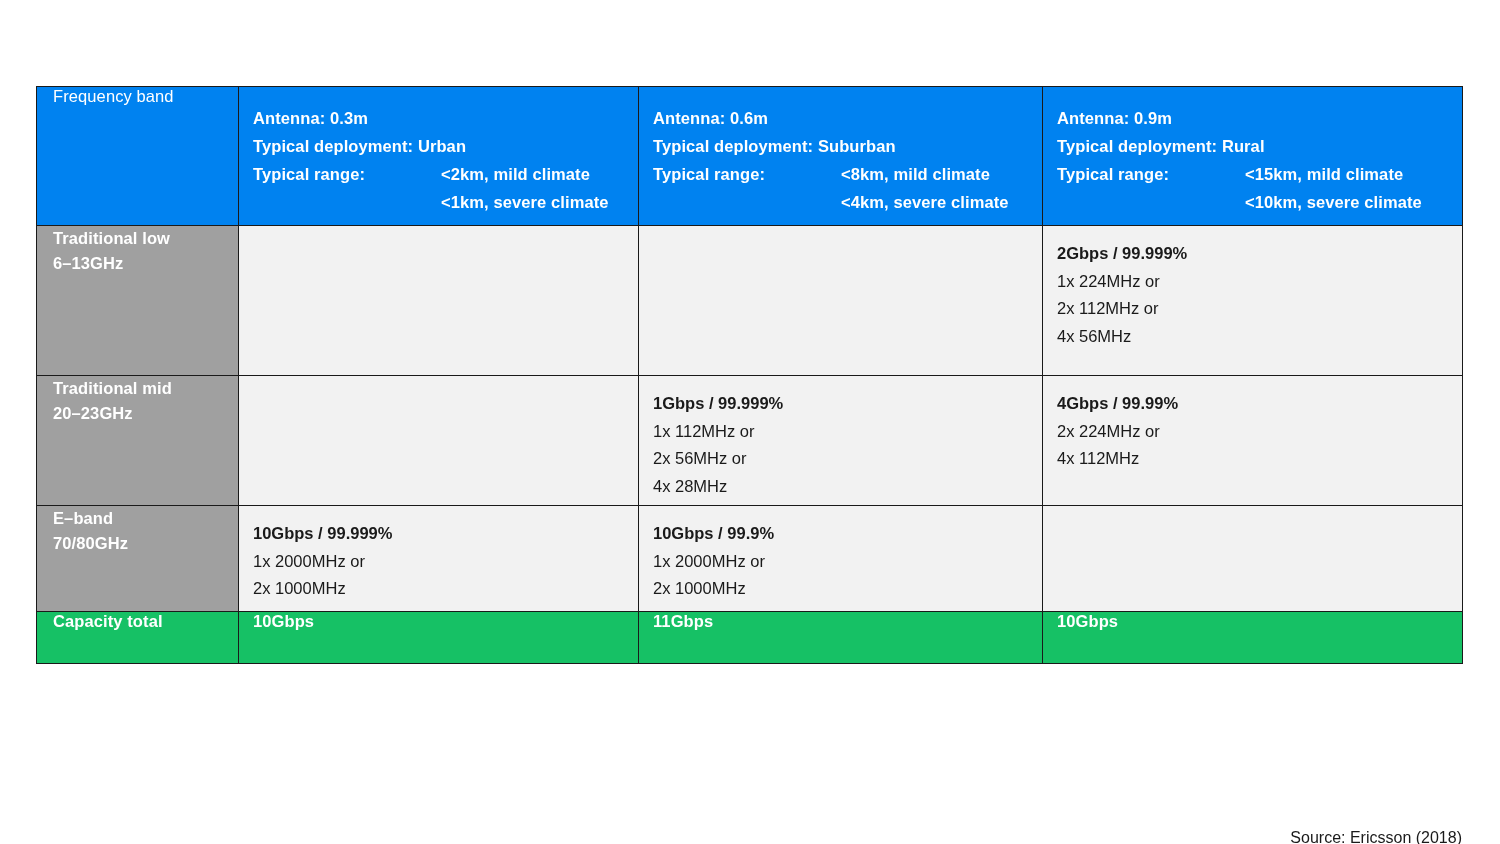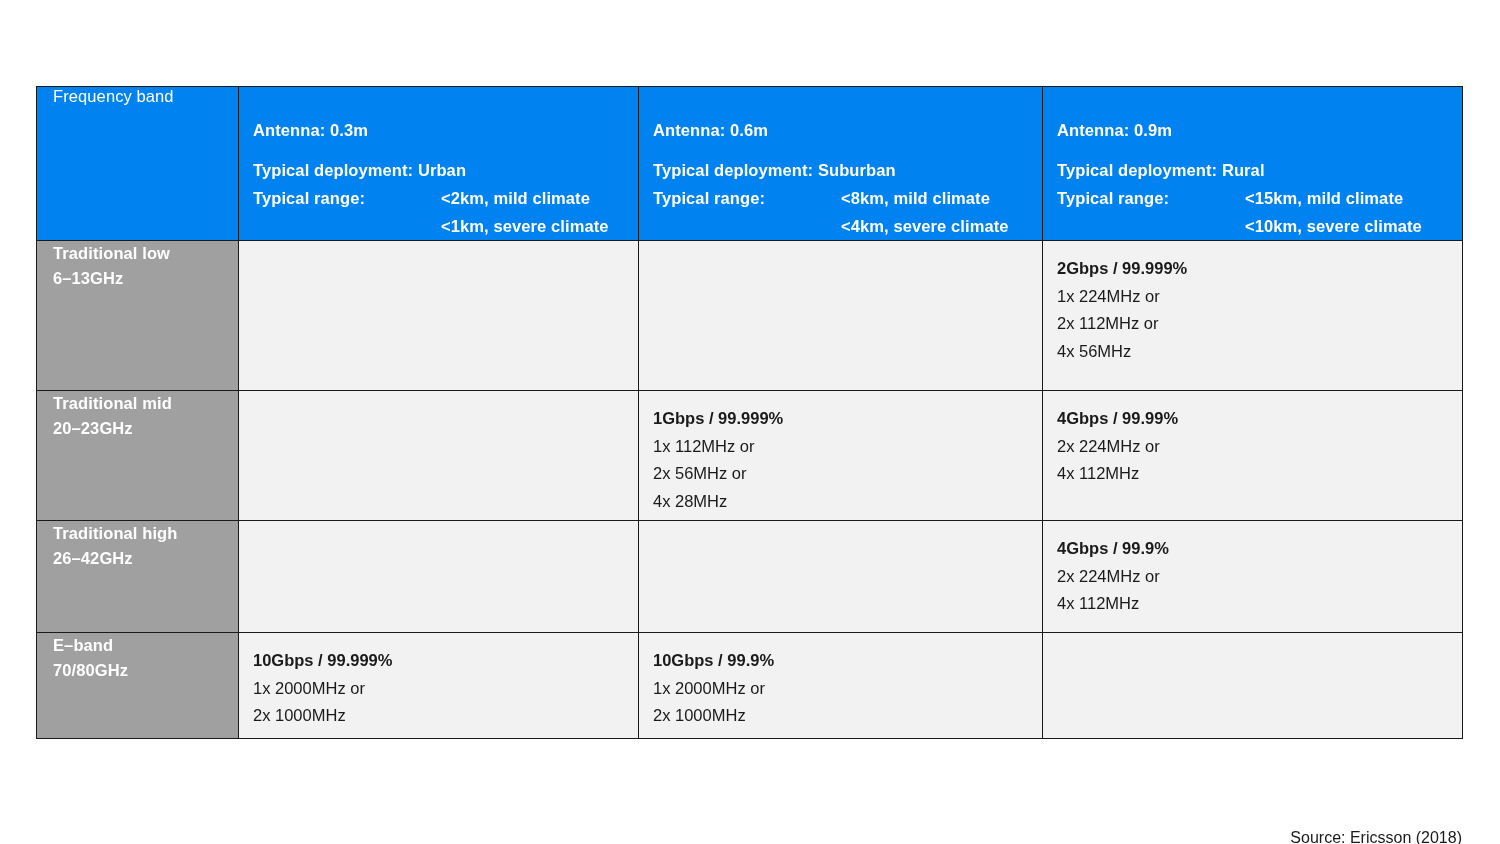--- a/index.html
+++ b/index.html
@@ -74,21 +74,20 @@
   .hdr-cell-inner {
     padding: 17px 0 0 14px;
     font-size: 16.5px;
     font-weight: 700;
     line-height: 28px;
     letter-spacing: 0.1px;
     white-space: nowrap;
   }
   .hdr-row-kv {
     display: block;
-    margin-top: 12px;
   }
   .hdr-range {
     display: flex;
     gap: 48px;
   }
   .hdr-range-key {
     width: 140px;
     flex: 0 0 140px;
   }
   .hdr-range-vals {
@@ -276,37 +275,20 @@
         </td>
         <td class="cell">
           <div class="cell-inner">
             <span class="headline" style="display:block">4Gbps / 99.99%</span>
             <span style="display:block">2x 224MHz or</span>
             <span style="display:block">4x 112MHz</span>
           </div>
         </td>
       </tr>
 
-      <tr class="row-high">
-        <td class="band-label">
-          <div class="txt">
-            <span style="display:block">Traditional high</span>
-            <span style="display:block">26–42GHz</span>
-          </div>
-        </td>
-        <td class="cell cell-empty"></td>
-        <td class="cell cell-empty"></td>
-        <td class="cell">
-          <div class="cell-inner">
-            <span class="headline" style="display:block">4Gbps / 99.9%</span>
-            <span style="display:block">2x 224MHz or</span>
-            <span style="display:block">4x 112MHz</span>
-          </div>
-        </td>
-      </tr>
 
       <tr class="row-eband">
         <td class="band-label">
           <div class="txt">
             <span style="display:block">E–band</span>
             <span style="display:block">70/80GHz</span>
           </div>
         </td>
         <td class="cell">
           <div class="cell-inner">
@@ -318,19 +300,33 @@
         <td class="cell">
           <div class="cell-inner">
             <span class="headline" style="display:block">10Gbps / 99.9%</span>
             <span style="display:block">1x 2000MHz or</span>
             <span style="display:block">2x 1000MHz</span>
           </div>
         </td>
         <td class="cell cell-empty"></td>
       </tr>
 
+      <tr class="total-row">
+        <td class="total">
+          <div class="txt">Capacity total</div>
+        </td>
+        <td class="total total-value">
+          <div class="txt">10Gbps</div>
+        </td>
+        <td class="total total-value">
+          <div class="txt">11Gbps</div>
+        </td>
+        <td class="total total-value">
+          <div class="txt">10Gbps</div>
+        </td>
+      </tr>
 
     </tbody>
   </table>
 
   <div class="source">Source: Ericsson (2018)</div>
 
 </div>
 
 </body></html>

